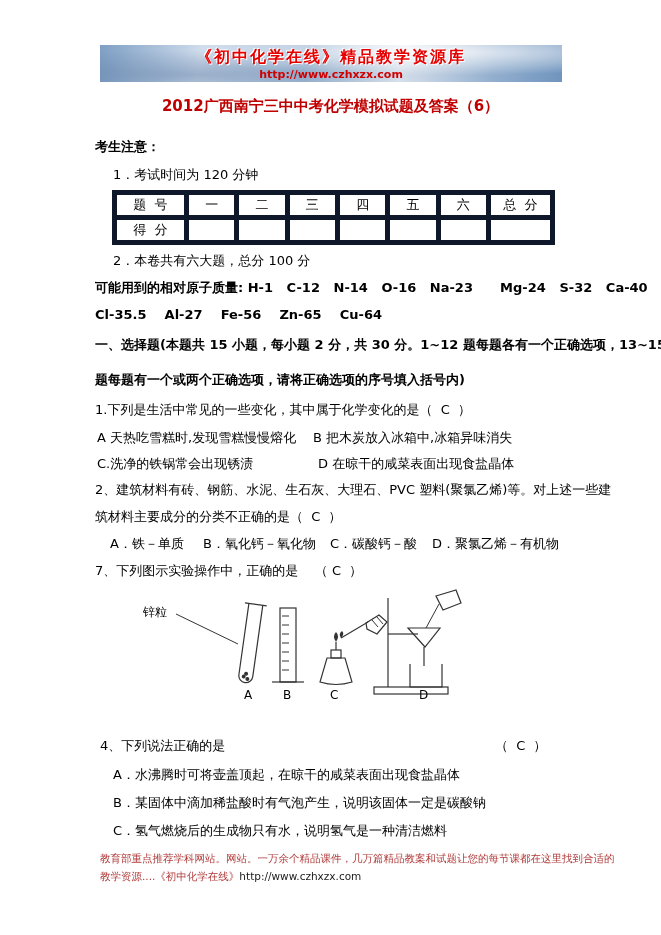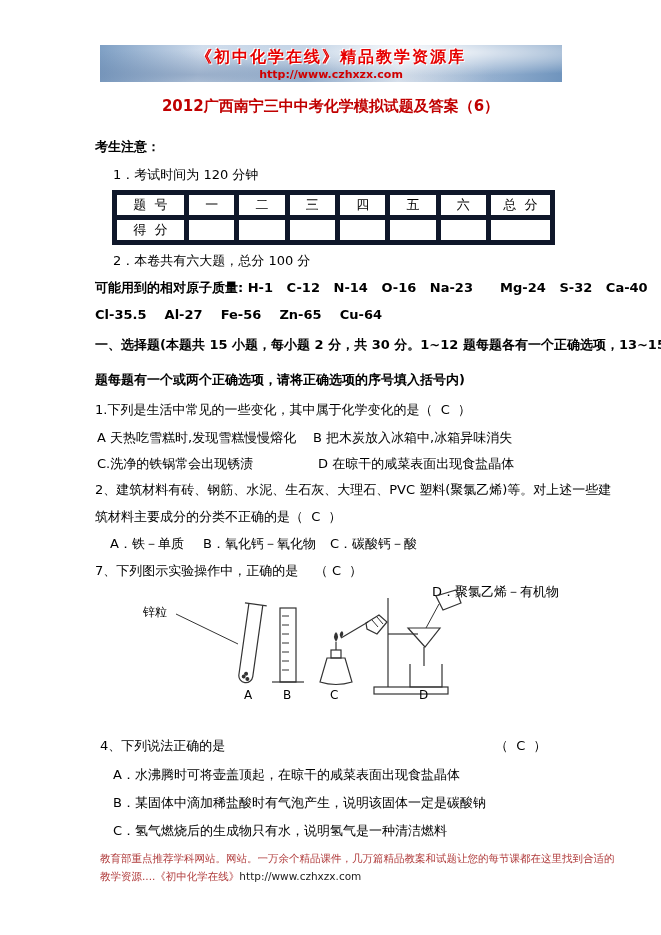--- a/index.html
+++ b/index.html
@@ -94,21 +94,21 @@
   <div class="abs t" style="left:97px; top:430px;">A 天热吃雪糕时,发现雪糕慢慢熔化</div>
   <div class="abs t" style="left:313px; top:430px;">B 把木炭放入冰箱中,冰箱异味消失</div>
   <div class="abs t" style="left:318px; top:456px;">D 在晾干的咸菜表面出现食盐晶体</div>
   <div class="abs t" style="left:97px; top:456px;">C.洗净的铁锅常会出现锈渍</div>
 
   <div class="abs t" style="left:95px; top:482px;">2、建筑材料有砖、钢筋、水泥、生石灰、大理石、PVC 塑料(聚氯乙烯)等。对上述一些建</div>
   <div class="abs t" style="left:95px; top:509px;">筑材料主要成分的分类不正确的是（  C  ）</div>
   <div class="abs t" style="left:110px; top:536px;">A．铁－单质</div>
   <div class="abs t" style="left:203px; top:536px;">B．氧化钙－氧化物</div>
   <div class="abs t" style="left:330px; top:536px;">C．碳酸钙－酸</div>
-  <div class="abs t" style="left:432px; top:536px;margin-top:48px;">D．聚氯乙烯－有机物</div>
+  <div class="abs t" style="left:432px; top:536px;">D．聚氯乙烯－有机物</div>
 
   <div class="abs t" style="left:95px; top:563px;">7、下列图示实验操作中，正确的是    （ C  ）</div>
 
   <svg class="figure" width="330" height="118" viewBox="0 0 330 118">
 
     <text x="5" y="30">锌粒</text>
     <line class="thin" x1="38" y1="28" x2="100" y2="58"></line>
 
     <g transform="rotate(8 112 60)">
       <path class="ln" d="M105,18 L105,90 a7,7 0 0 0 14,0 L119,18"></path>

